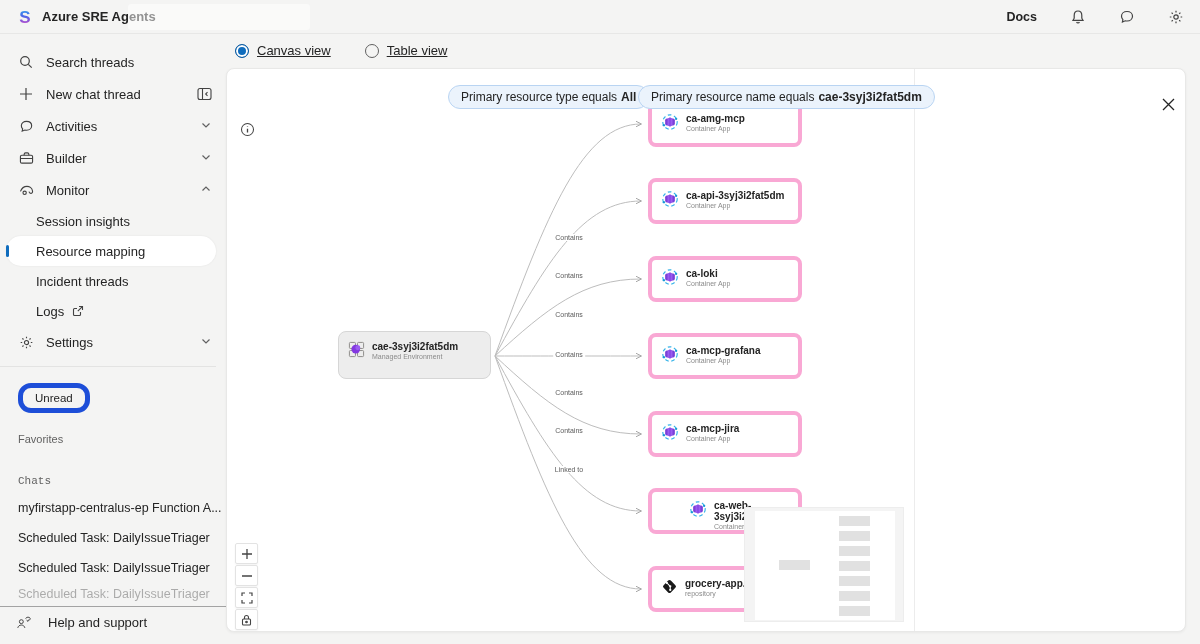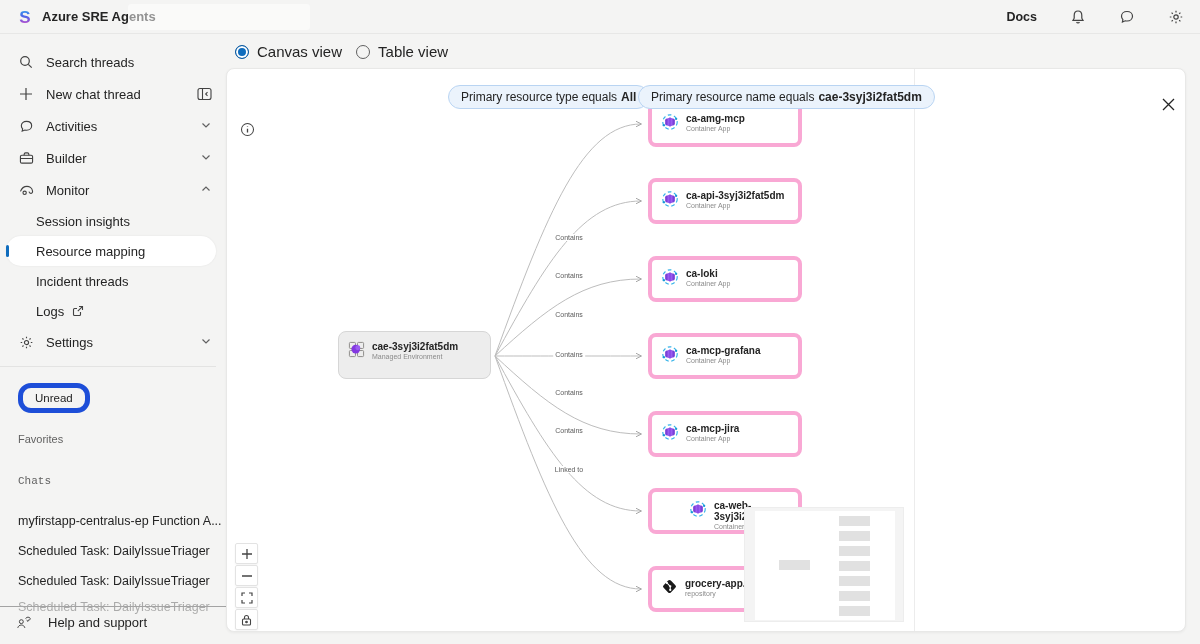--- a/index.html
+++ b/index.html
@@ -28,21 +28,21 @@
   .unread-btn { display:inline-block; margin:16px 0 0 18px; padding:4px 12px; border:5px solid #1d4ed8; border-radius:13px; font-size:11.5px; background:transparent; cursor:pointer; color:#242424; }
   .mini-label { margin:20px 0 0 18px; font-size:11px; color:#616161; }
   .mini-label.chats { margin-top:30px;font-family:Liberation Mono, monospace; }
   .chat-item { height:30px; display:flex; align-items:center; padding-left:18px; font-size:12.5px; white-space:nowrap; overflow:hidden; cursor:pointer; }
   .chat-item.faded { opacity:.35; height:22px; }
   .help-row { position:absolute; left:0; bottom:6px; width:226px; height:32px; display:flex; align-items:center; gap:16px; padding-left:16px; border-top:1px solid #a3a3a3; cursor:pointer; }
   .help-row span { font-size:13px; }
 
   
   .main { position:absolute; left:226px; top:34px; width:974px; height:610px; }
-  .view-toggle { position:absolute; left:9px; top:9px; display:flex; align-items:center; gap:0; font-size:15px; }
+  .view-toggle { position:absolute; left:9px; top:9px; display:flex; align-items:center; gap:20px; font-size:13px;text-decoration:underline; }
   .radio-group { display:flex; align-items:center; gap:8px; margin-right:14px; cursor:pointer; }
   .radio { width:14px; height:14px; border-radius:50%; }
   .radio.on { background:#0f6cbd; border:1px solid #0c5aa0; box-shadow:inset 0 0 0 2px #fff; }
   .radio.off { background:transparent; border:1px solid #616161; }
 
   .canvas-card { position:absolute; left:0; top:34px; width:960px; height:564px; background:#fff; border:1px solid #e8e8e7; border-radius:8px; box-shadow:0 1px 3px rgba(0,0,0,.05); overflow:hidden; }
   .divider-v { position:absolute; left:687px; top:0; width:1px; height:564px; background:#ececec; z-index:1; }
   .edges-svg { position:absolute; left:0; top:0; z-index:1; }
   .edge-label { position:absolute; transform:translateX(-50%); font-size:7px; color:#5c5c5c; background:#fff; padding:0 2px; z-index:2; }
 
@@ -204,21 +204,21 @@
             <path d="m2.5 4.5 3.5 3.5 3.5-3.5"></path>
           </svg>
       </span>
     </div>
 
     <div class="side-div"></div>
     <button class="unread-btn">Unread</button>
     <div class="mini-label">Favorites</div>
     <div class="mini-label chats">Chats</div>
 
-    <div class="chat-item" style="margin-top:19px">myfirstapp-centralus-ep Function A...</div>
+    <div class="chat-item" style="margin-top:6px">myfirstapp-centralus-ep Function A...</div>
     <div class="chat-item">Scheduled Task: DailyIssueTriager</div>
     <div class="chat-item">Scheduled Task: DailyIssueTriager</div>
     <div class="chat-item faded">Scheduled Task: DailyIssueTriager</div>
 
     <div class="help-row">
       <span class="icon16">
         <svg width="17" height="16" viewBox="0 0 18 16" fill="none" stroke="currentColor" stroke-width="1.1">
             <circle cx="6" cy="6.5" r="2.2"></circle>
             <path d="M2 13.5c.5-2 2-3.2 4-3.2s3.5 1.2 4 3.2"></path>
             <path d="M11 3.2c0-1 .9-1.7 2.5-1.7S16 2.2 16 3.2 15.2 4.9 13.5 4.9l-.1 1.3-1.5-1.4"></path>

